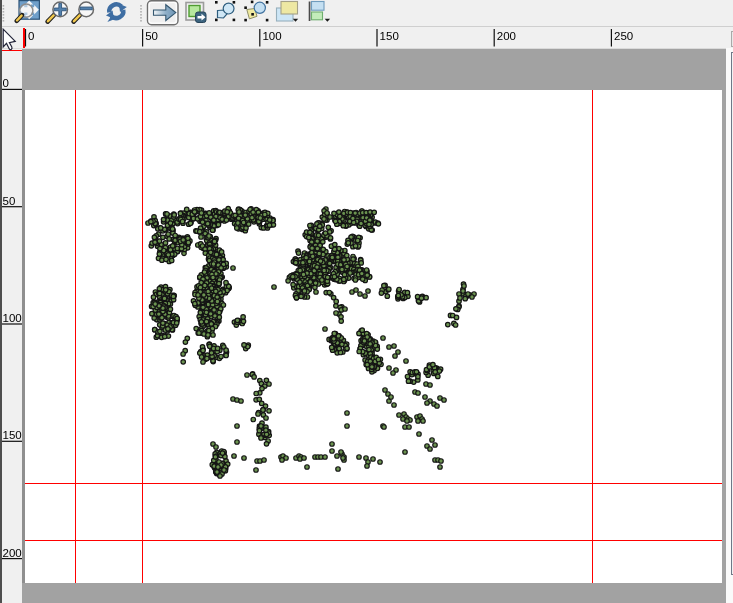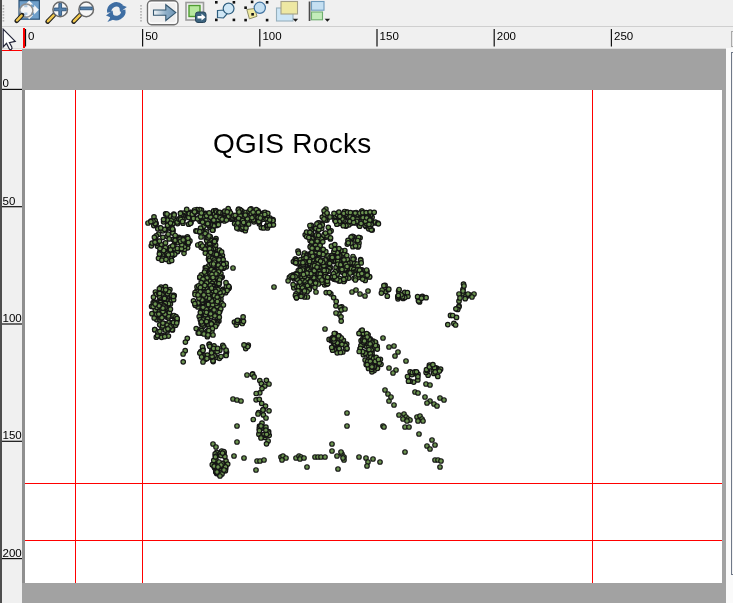--- a/index.html
+++ b/index.html
@@ -2242,21 +2242,20 @@
         <circle cx="163.9" cy="307.0"></circle>
         <circle cx="162.9" cy="308.2"></circle>
         <circle cx="159.0" cy="305.8"></circle>
         <circle cx="155.2" cy="304.0"></circle>
         <circle cx="170.4" cy="309.2"></circle>
         <circle cx="161.9" cy="317.7"></circle>
         <circle cx="158.8" cy="314.1"></circle>
     </g>
   </svg>
 
-  <div class="abs" style="left:213px;top:128px;font-size:28px;color:#000;z-index:4;letter-spacing:0.3px;">QGIS Rocks</div>
 
   <div class="abs" style="left:74.5px;top:89.5px;width:1.2px;height:493px;background:#ff0000;z-index:7;"></div>
   <div class="abs" style="left:141.5px;top:89.5px;width:1.2px;height:493px;background:#ff0000;z-index:7;"></div>
   <div class="abs" style="left:591.5px;top:89.5px;width:1.2px;height:493px;background:#ff0000;z-index:7;"></div>
   <div class="abs" style="left:24.5px;top:482.5px;width:697px;height:1.2px;background:#ff0000;z-index:7;"></div>
   <div class="abs" style="left:24.5px;top:540px;width:697px;height:1.2px;background:#ff0000;z-index:7;"></div>
 
   <div class="abs" style="left:23.2px;top:28px;width:1.4px;height:20px;background:#ff0000;z-index:8;"></div>
   <div class="abs" style="left:1px;top:50px;width:21px;height:1.4px;background:#ff0000;z-index:8;"></div>
 

